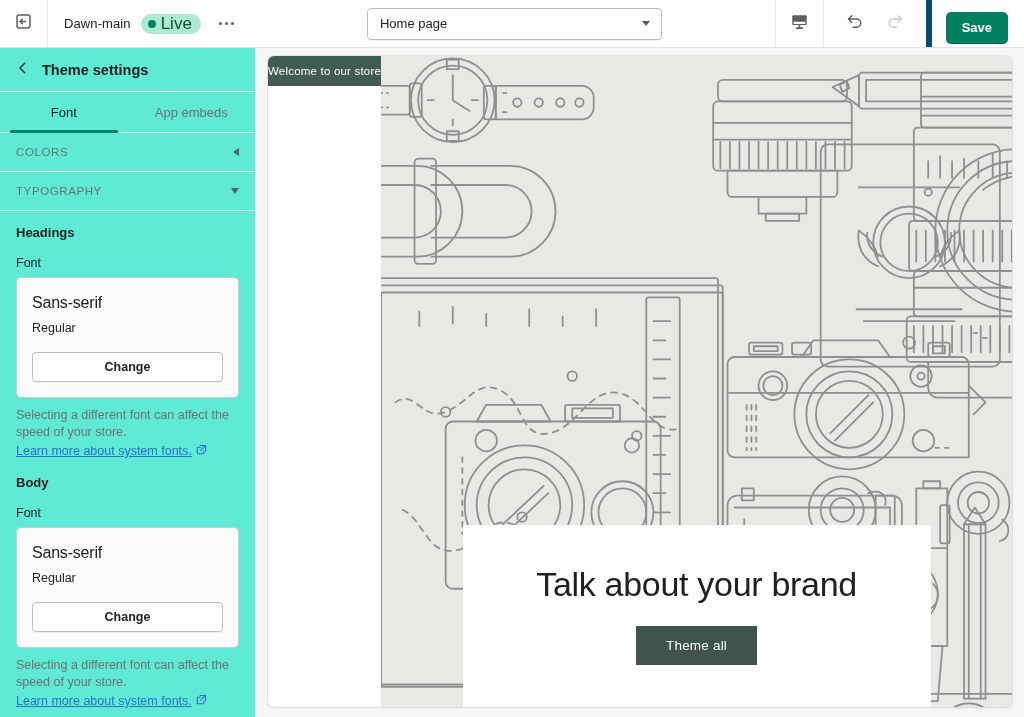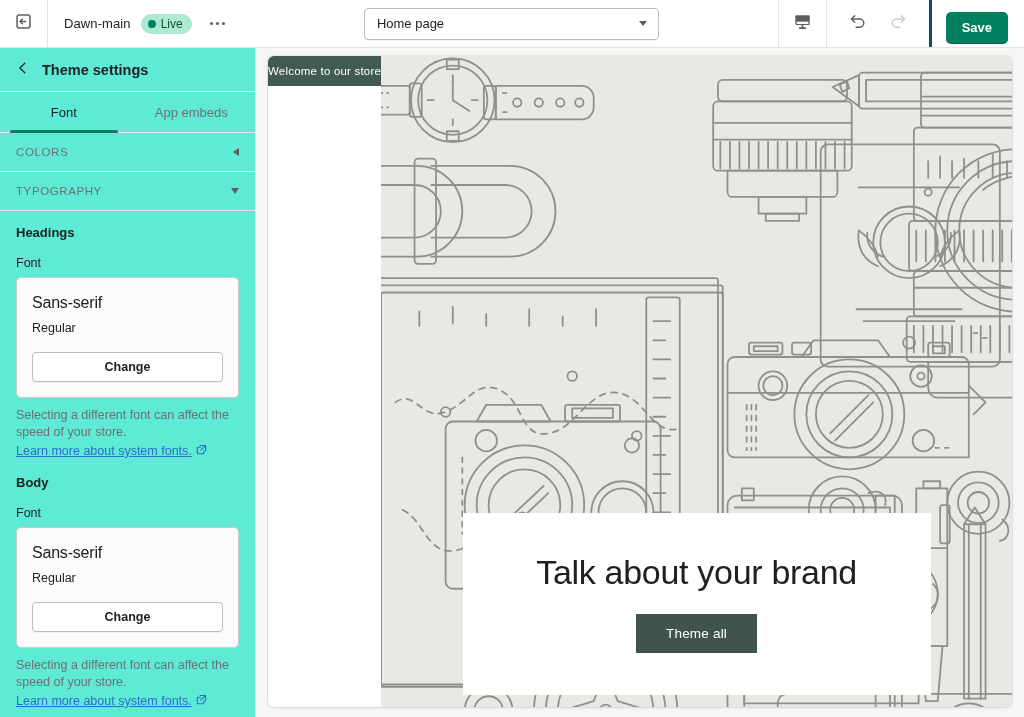--- a/index.html
+++ b/index.html
@@ -26,21 +26,21 @@
   }
   .tb-left {
     display: flex; align-items: center; gap: 10px;
     padding: 0 14px 0 16px;
   }
   .theme-name { font-size: 13px; color: #202223; letter-spacing: .1px; }
   .live-badge {
     display: inline-flex; align-items: center; gap: 5px;
     background: #aee9d1; color: #0c5132;
     border-radius: 10px; padding: 2px 9px 2px 7px;
-    font-size: 12px; line-height: 16px;
+    font-size: 17px; line-height: 16px;
   }
   .live-dot { width: 8px; height: 8px; border-radius: 50%; background: #008060; display:block; }
   .tb-more {
     display: flex; align-items: center; gap: 2.5px;
     padding: 6px 6px; border-radius: 4px; cursor: pointer; margin-left: 2px;
   }
   .tb-more span { width: 3.5px; height: 3.5px; border-radius: 50%; background: #5c5f62; display:block; }
 
   .tb-center { flex: 1; display: flex; align-items: center; justify-content: center; }
   .page-select {
@@ -53,21 +53,21 @@
   .page-select-label { font-size: 13px; color: #202223; }
   .caret { width: 0; height: 0; border-left: 4.5px solid transparent; border-right: 4.5px solid transparent; border-top: 5px solid #5c5f62; }
 
   .tb-right { display: flex; align-items: stretch; }
   .tb-cell {
     display: flex; align-items: center; justify-content: center;
     border-left: 1px solid #e1e3e5; padding: 0 14px; cursor: pointer;
   }
   .undo-group { display: flex; align-items: center; gap: 12px; border-left: 1px solid #e1e3e5; padding: 0 16px; }
   .icon-btn { display: flex; align-items: center; justify-content: center; cursor: pointer; padding: 4px; border-radius: 4px; }
-  .tb-save { display: flex; align-items: center; padding: 8px 16px 0 14px; border-left: 3px solid #0c4a6e; }
+  .tb-save { display: flex; align-items: center; padding: 8px 16px 0 14px; border-left: 6px solid #0c4a6e; }
   .save-btn {
     background: #008060; color: #fff; border: none;
     font-family: inherit; font-size: 13px; font-weight: bold;
     height: 32px; padding: 0 16px; border-radius: 5px; cursor: pointer;
     box-shadow: inset 0 -1px 0 rgba(0,0,0,.2);
   }
 
   
   .body { flex: 1; display: flex; min-height: 0; }
 
@@ -151,21 +151,21 @@
   .store-name {
     flex: 1; text-align: center; font-size: 23px; color: #41433f;
     letter-spacing: .1px; font-weight: normal;
   }
   .hdr-icons { display: flex; align-items: center; gap: 18px; }
 
   .hero { flex: 1; position: relative; background: #e8e9e5; overflow: hidden; min-height: 0; }
   .hero-art { position: absolute; inset: 0; width: 100%; height: 100%; }
   .hero-card {
     position: absolute; left: 50%; transform: translateX(-50%);
-    bottom: 12px; width: 468px; background: #fff;
+    bottom: 0; width: 468px; background: #fff;
     padding: 40px 24px 42px 24px; text-align: center;
   }
   .hero-title { font-size: 34px; color: #20201e; font-weight: normal; letter-spacing: -.3px; }
   .shop-btn {
     margin-top: 22px; display: inline-block;
     color: #fff; font-size: 13.5px; font-family: inherit;
     border: none; padding: 12px 30px; cursor: pointer; letter-spacing: .2px;
   }
 </style>
 </head>

